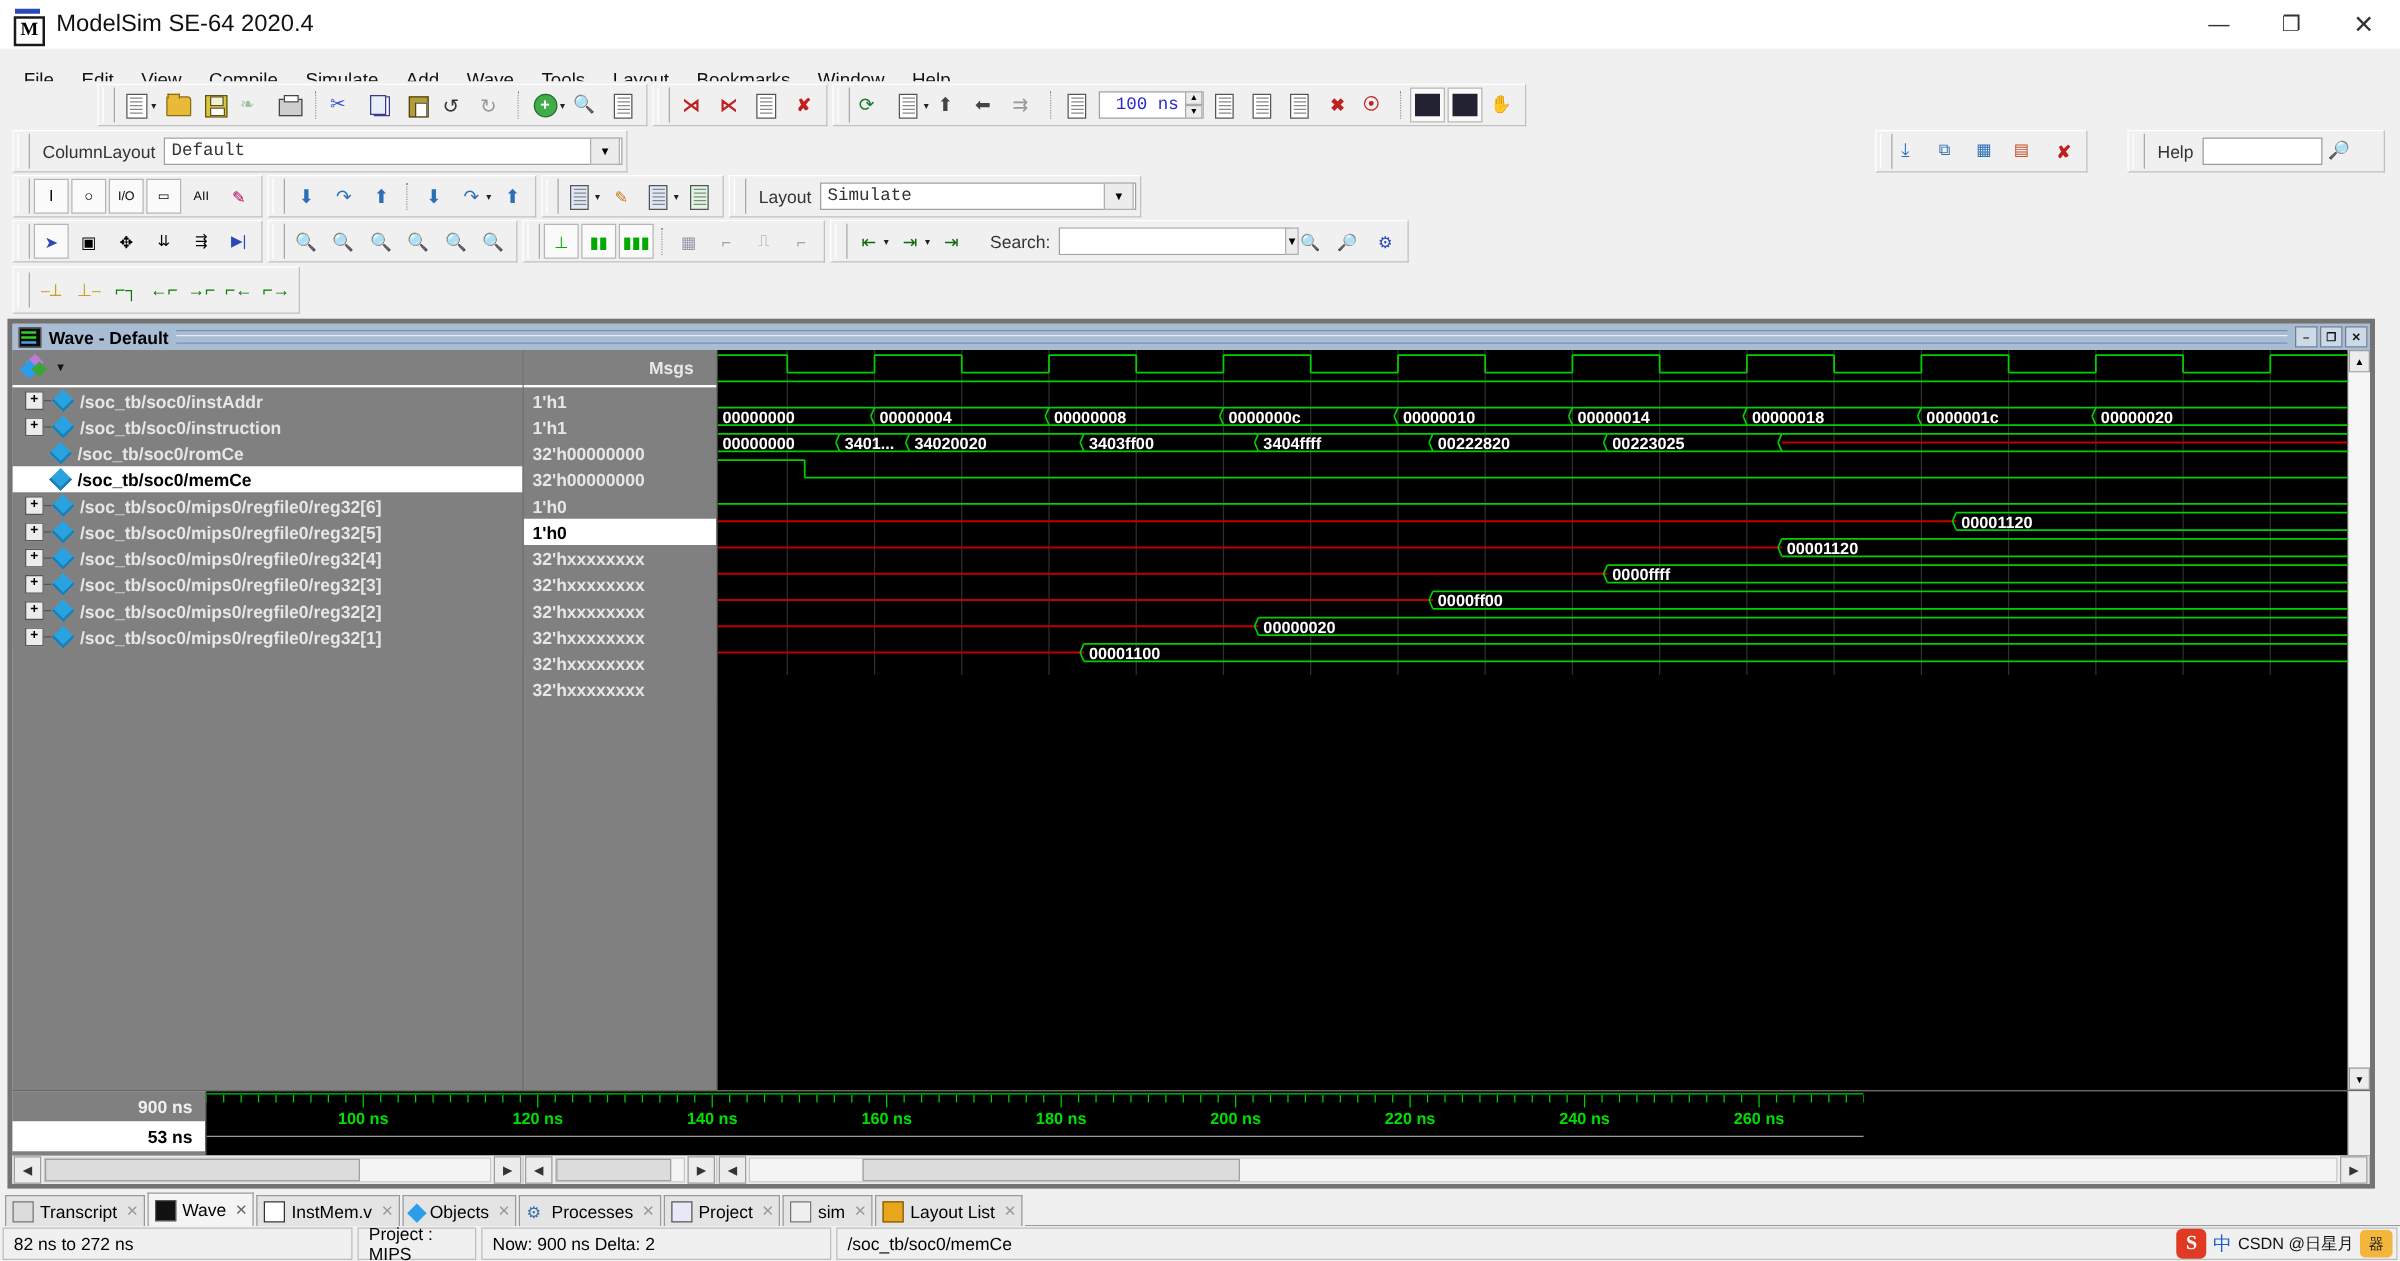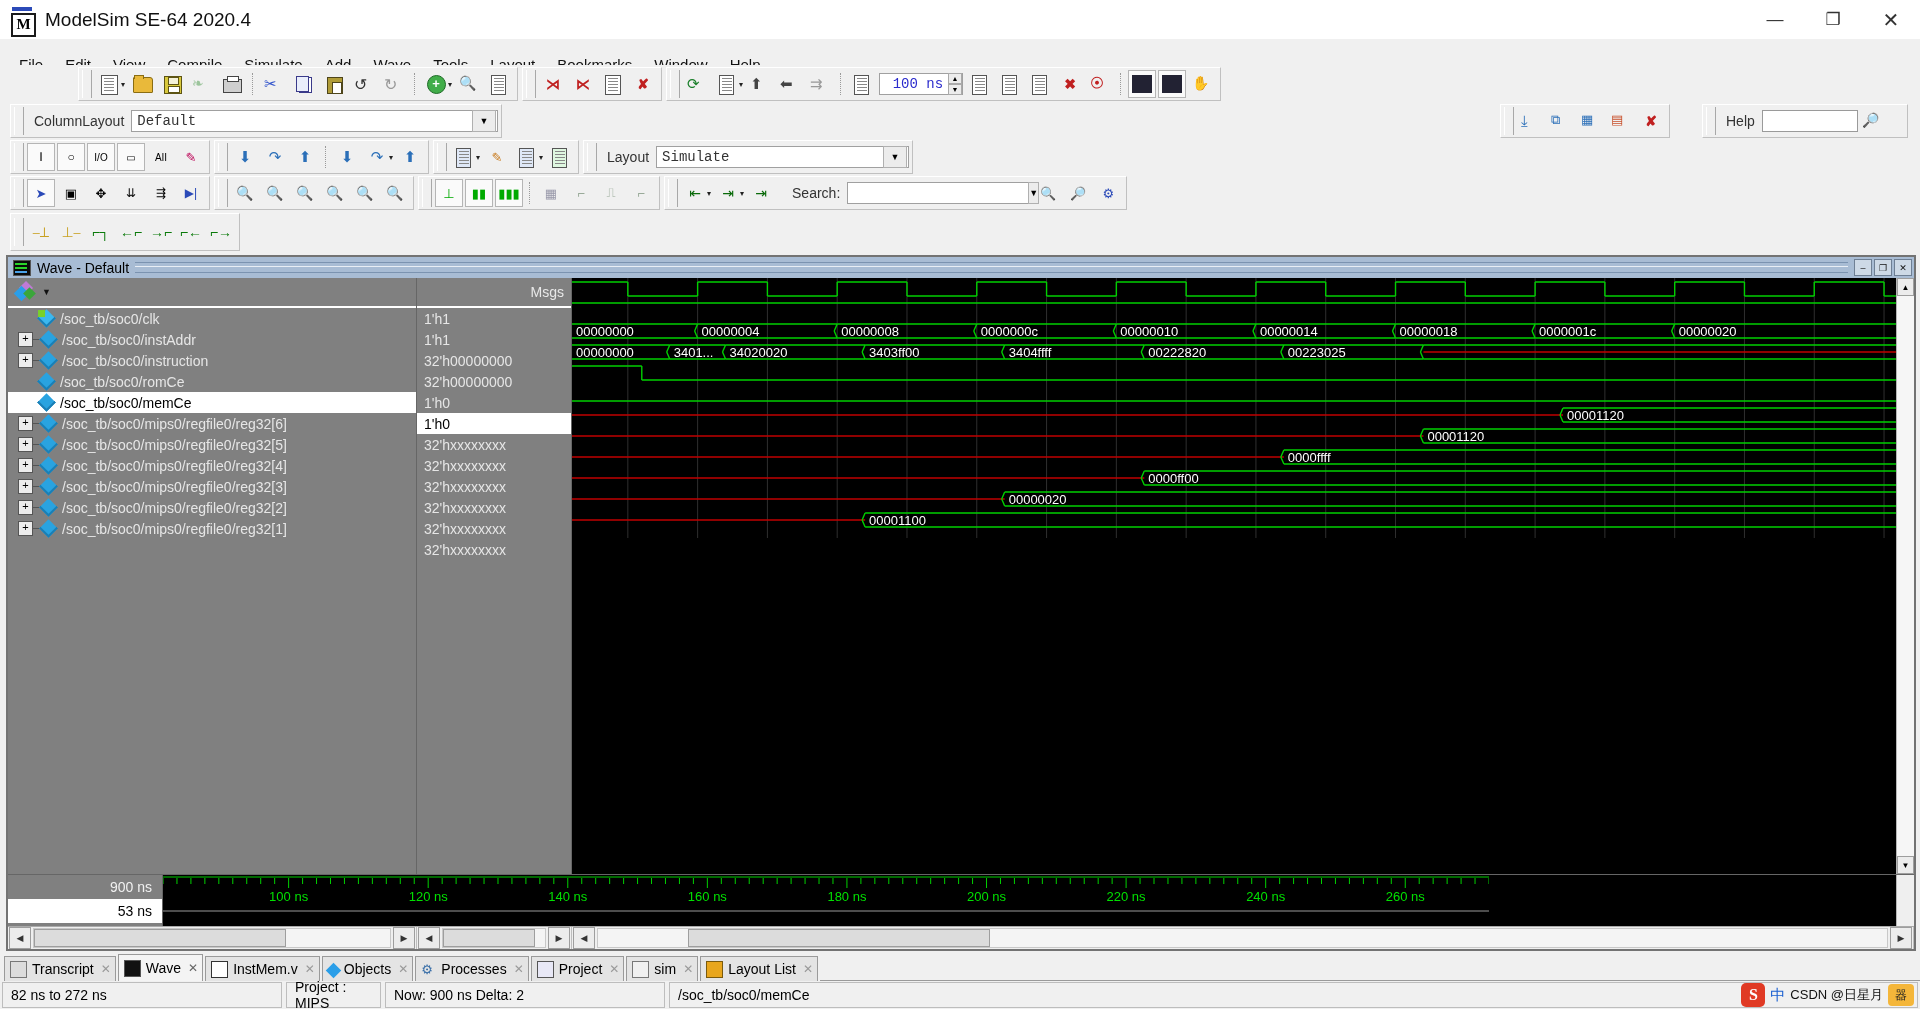--- a/index.html
+++ b/index.html
@@ -70,40 +70,40 @@
   .combo{border:1px solid #a0a0a0;background:#fff;height:22px;display:flex;align-items:center;box-sizing:border-box;}
   .combo .val{flex:1;padding:0 5px;font-family:"Liberation Mono",monospace;font-size:14px;color:#333;}
   .combo .arrow{width:22px;height:20px;border:1px solid #b0b0b0;background:#ececec;display:flex;
      align-items:center;justify-content:center;font-size:9px;margin-right:1px;}
   .lbl{font-size:14px;color:#333;margin:0 7px 0 8px;}
 
   .helpbox{display:flex;align-items:center;}
   .helpinput{width:96px;height:22px;border:1px solid #9a9a9a;background:#fff;box-sizing:border-box;}
 
   
-  .wave-window{margin:2px 4px 0 6px;border:2px solid #737373;background:#d4d0c8;flex:1 1 auto;display:flex;flex-direction:column;min-height:0;}
+  .wave-window{margin:2px 20px 0 6px;border:4px solid #737373;background:#d4d0c8;flex:1 1 auto;display:flex;flex-direction:column;min-height:0;font-weight:bold;}
   .wave-title{height:21px;background:#a8bcd4;display:flex;align-items:center;padding:0 2px;flex:0 0 auto;}
   .wave-title .ticon{width:16px;height:14px;background:#0b0b0b;border:1px solid #555;margin:0 6px 0 3px;position:relative;}
   .wave-title .ticon:after{content:"";position:absolute;left:1px;top:2px;width:12px;height:2px;background:#2ad22a;
      box-shadow:0 4px 0 #2ad22a,0 8px 0 #4aa2e8;}
   .wave-title .tname{font-size:14px;color:#000;margin-right:6px;white-space:nowrap;}
   .wave-title .rail{flex:1;height:9px;border-top:1px solid #7b93b0;border-bottom:1px solid #7b93b0;
      background:linear-gradient(#e8eef5,#e8eef5) 0 3px/100% 1px no-repeat,#a8bcd4;}
   .wave-title .tbtns{display:flex;align-items:center;margin-left:4px;}
   .wbtn2{width:16px;height:15px;border:1px solid #6e7f94;background:#cdd9e6;margin-left:2px;font-size:9px;
      display:flex;align-items:center;justify-content:center;color:#111;}
 
   .wave-body{flex:1 1 auto;display:flex;flex-direction:column;min-height:0;}
   .wave-top{flex:1 1 auto;display:flex;min-height:0;}
   .names-col{width:408px;flex:0 0 408px;display:flex;flex-direction:column;background:#808080;border-right:1px solid #666;}
   .msgs-col{width:154px;flex:0 0 154px;display:flex;flex-direction:column;background:#808080;border-right:1px solid #666;}
   .wavepane{flex:1 1 auto;position:relative;background:#000;overflow:hidden;}
 
   .col-head{height:28px;background:#808080;border-bottom:2px solid #fff;display:flex;align-items:center;flex:0 0 auto;}
-  .col-head.msgs{justify-content:flex-end;padding-right:7px;color:#e8e8e8;font-size:14px;}
+  .col-head.msgs{justify-content:flex-end;padding-right:18px;color:#e8e8e8;font-size:14px;}
   .hdr-icon{width:20px;height:18px;margin-left:8px;position:relative;}
   .hdr-icon .d1{position:absolute;left:5px;top:0;width:10px;height:10px;background:#c07ad6;transform:rotate(45deg);}
   .hdr-icon .d2{position:absolute;left:0;top:5px;width:11px;height:11px;background:#2a9ee8;transform:rotate(45deg);}
   .hdr-icon .d3{position:absolute;left:9px;top:6px;width:9px;height:9px;background:#3aa63a;transform:rotate(45deg);}
   .hdr-caret{font-size:9px;margin-left:6px;color:#111;}
 
   .rows{flex:1 1 auto;overflow:hidden;}
   .srow{height:21px;display:flex;align-items:center;background:#808080;color:#e6e6e6;font-size:14px;white-space:nowrap;}
   .srow.sel{background:#fff;color:#000;}
   .expander{width:13px;height:13px;border:1px solid #555;background:#ececec;color:#000;font-size:11px;line-height:11px;
@@ -622,26 +622,20 @@
         <div class="names-col">
           <div class="col-head">
             <div class="hdr-icon">
                 <i class="d1"></i>
                 <i class="d2"></i>
                 <i class="d3"></i>
               </div>
             <div class="hdr-caret">▼</div>
           </div>
           <div class="rows" id="name-rows">
-              <div class="srow">
-                <div class="leadspace"></div>
-                <div class="connector hidden"></div>
-                <div class="diamond inp"></div>
-                <span>/soc_tb/soc0/clk</span>
-              </div>
               <div class="srow">
                 <div class="expander">+</div>
                 <div class="connector"></div>
                 <div class="diamond"></div>
                 <span>/soc_tb/soc0/instAddr</span>
               </div>
               <div class="srow">
                 <div class="expander">+</div>
                 <div class="connector"></div>
                 <div class="diamond"></div>

